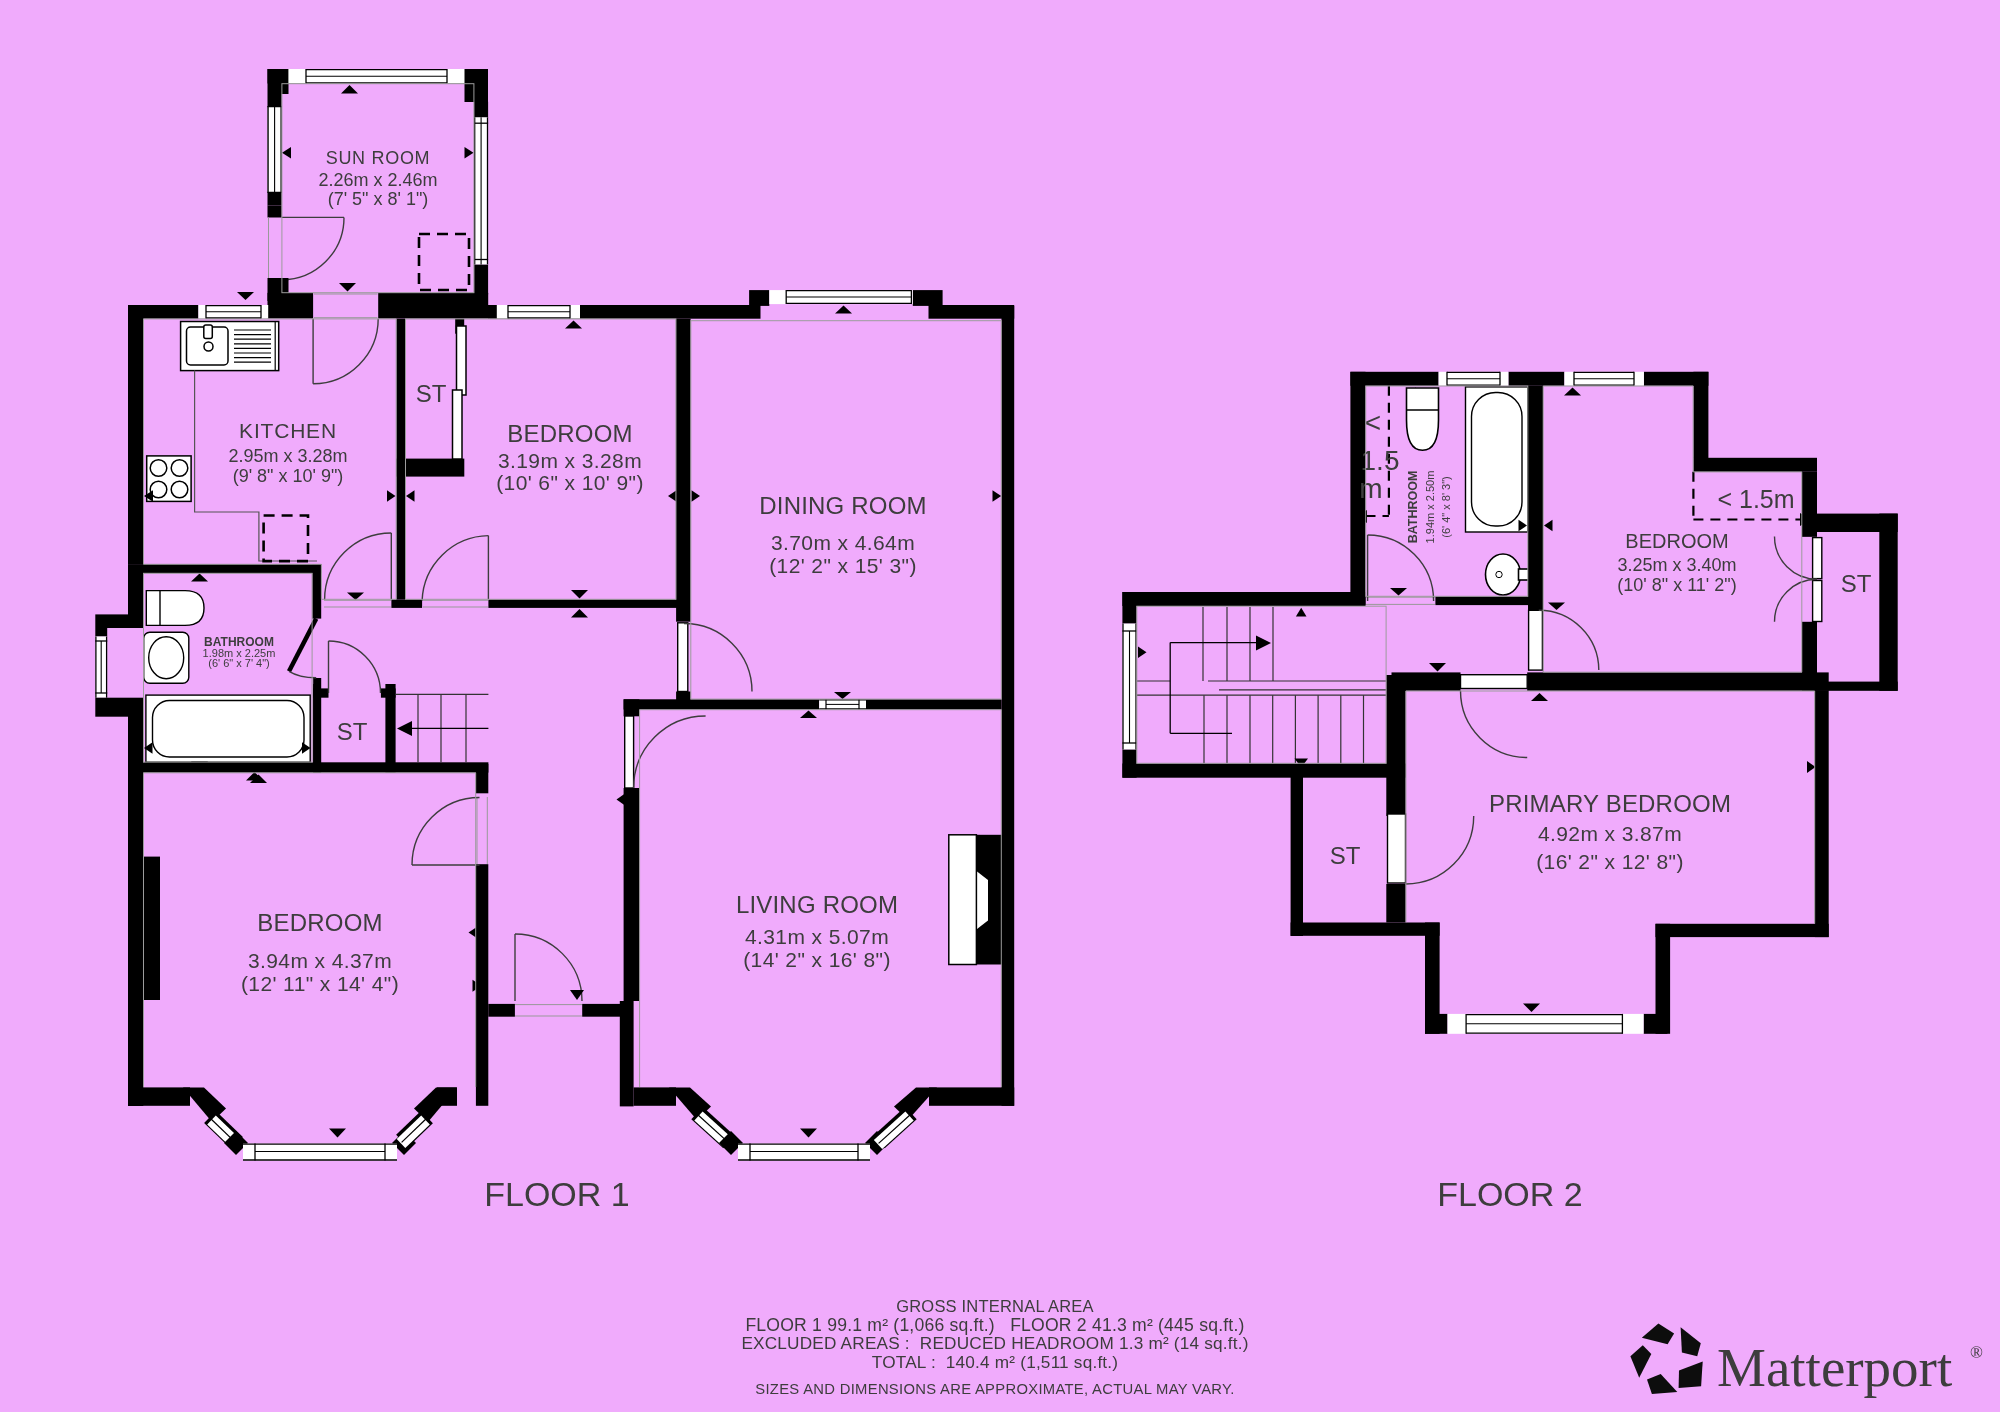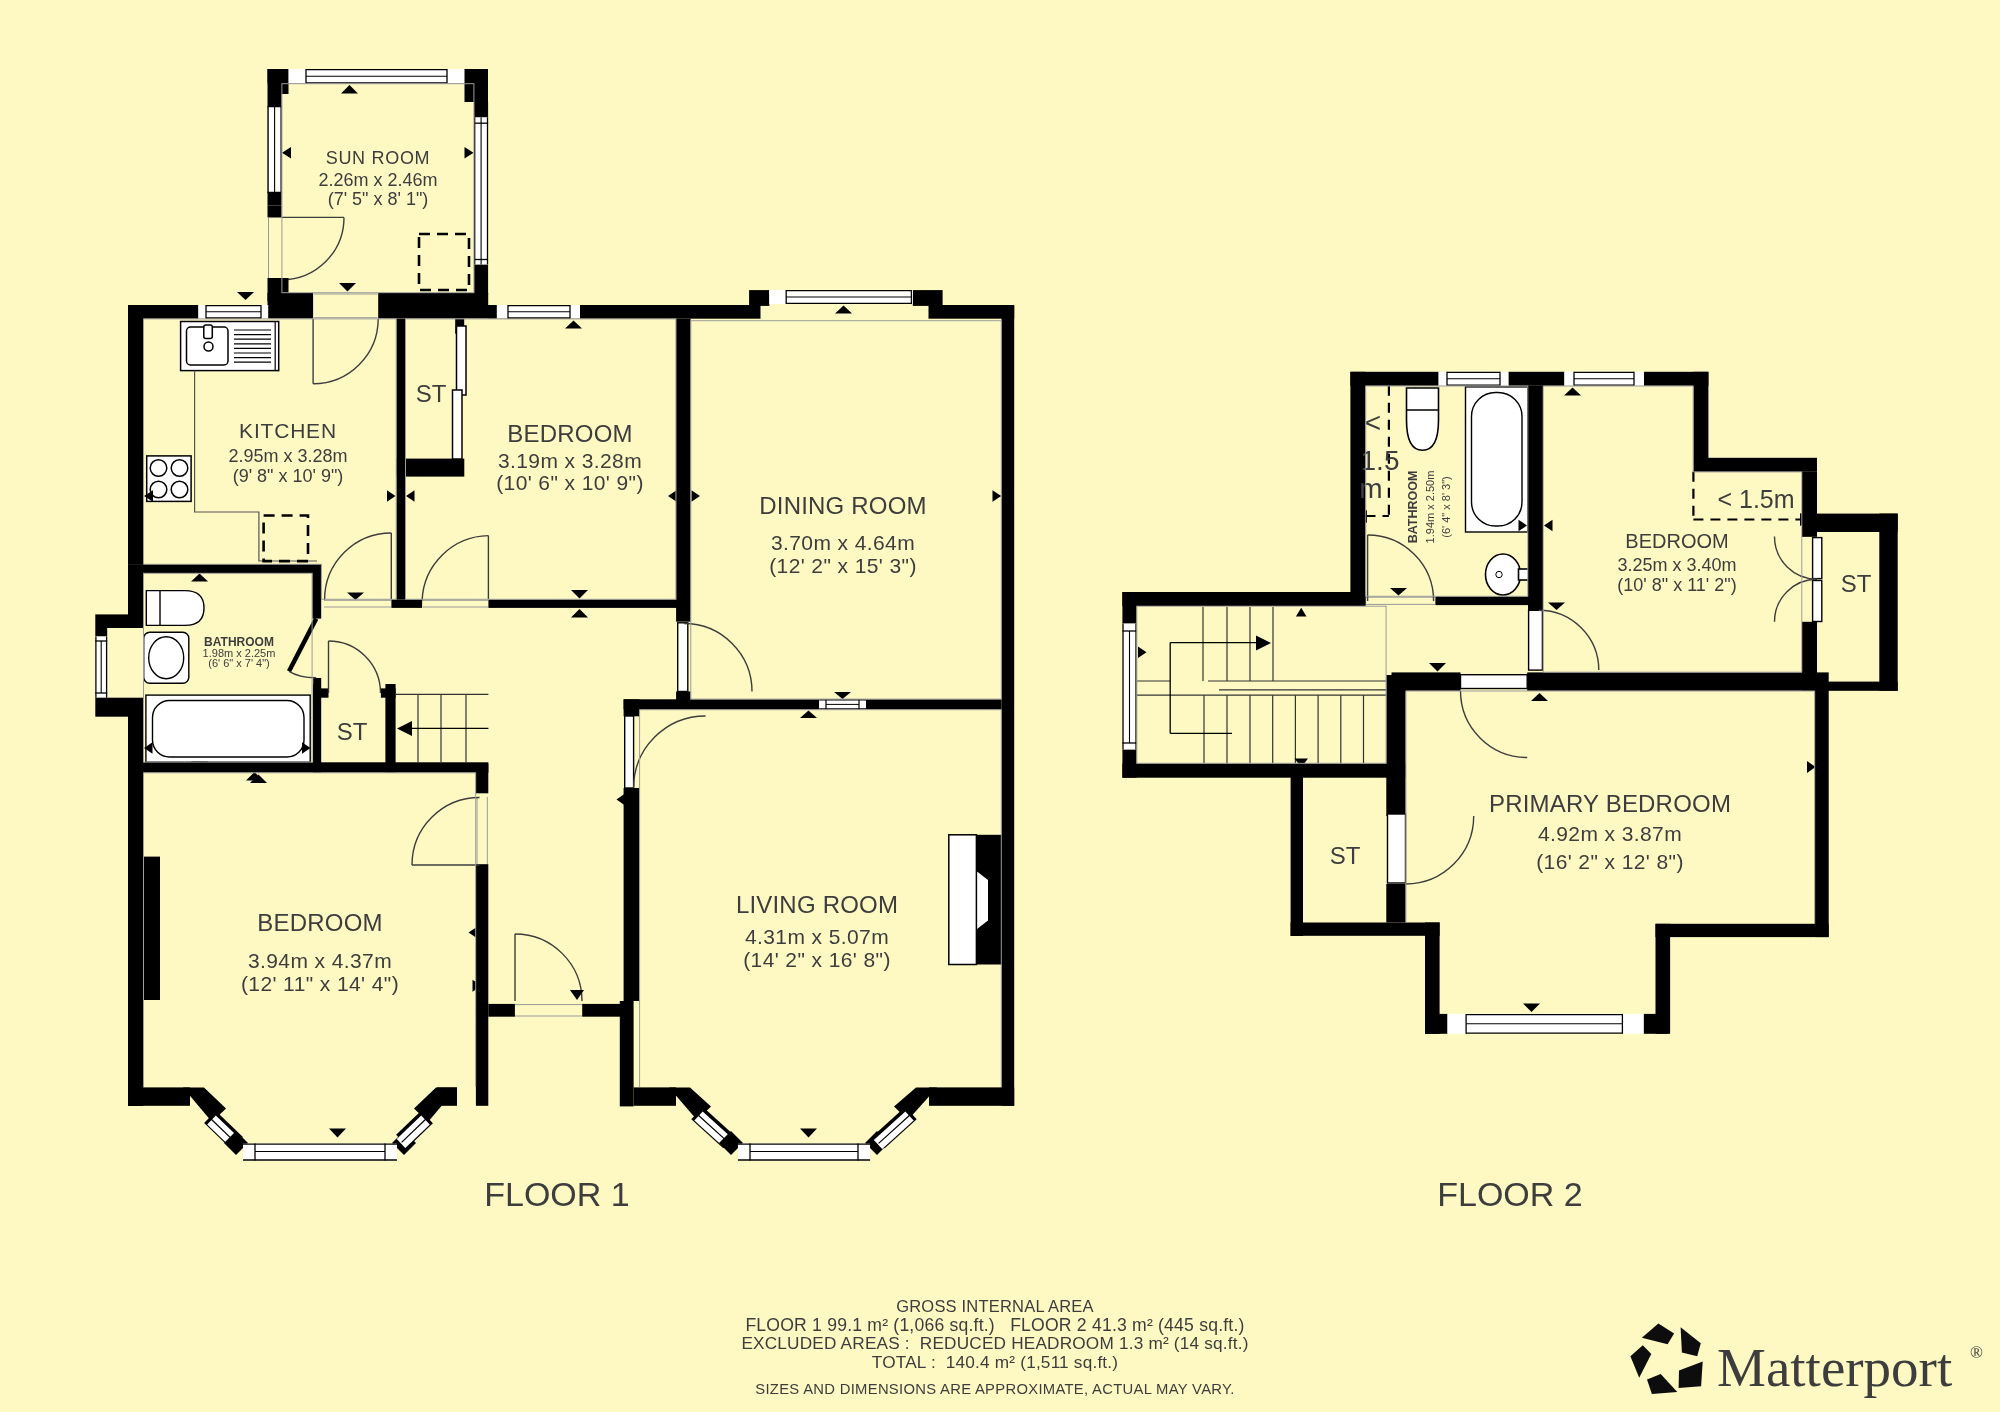--- a/index.html
+++ b/index.html
@@ -1,16 +1,16 @@
 <!DOCTYPE html>
 <html><head>
 <meta charset="utf-8">
 <style>
 html,body{margin:0;padding:0;background:#fff;}
-#page{position:relative;width:2000px;height:1412px;background:#fef9c3;overflow:hidden;
+#page{position:relative;width:2000px;height:1412px;background:#f0abfc;overflow:hidden;
 font-family:"Liberation Sans", sans-serif;}
 svg{position:absolute;top:0;left:0;}
 text{fill:#3d3d3d;}
 .rn{font-size:24px;letter-spacing:.2px;}
 .rd{font-size:21px;letter-spacing:.4px;}
 .st{font-size:24px;}
 .fl{font-size:34px;letter-spacing:0px;}
 </style>
 </head>
 <body>

